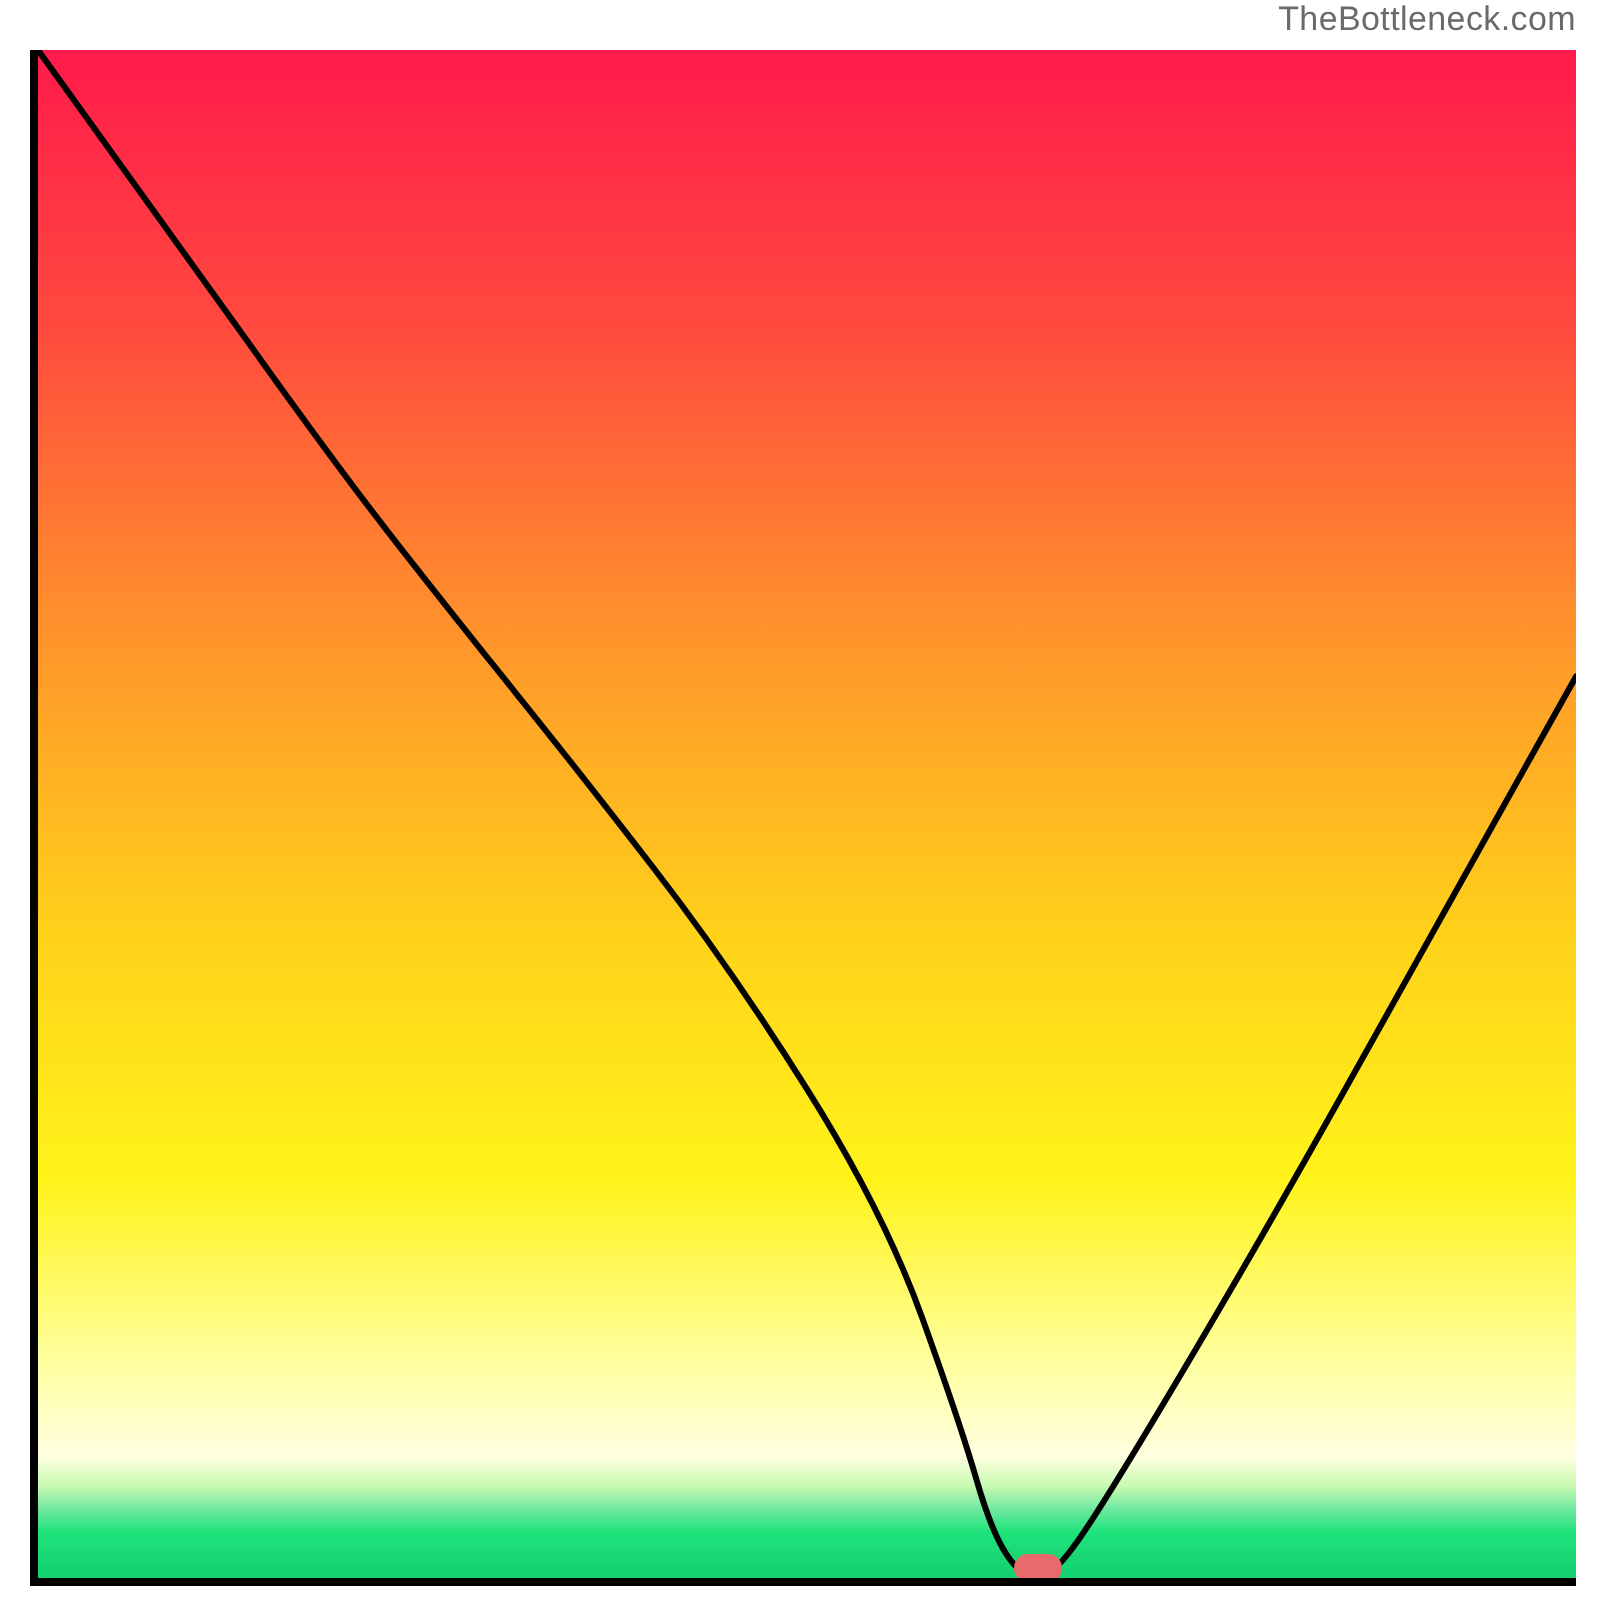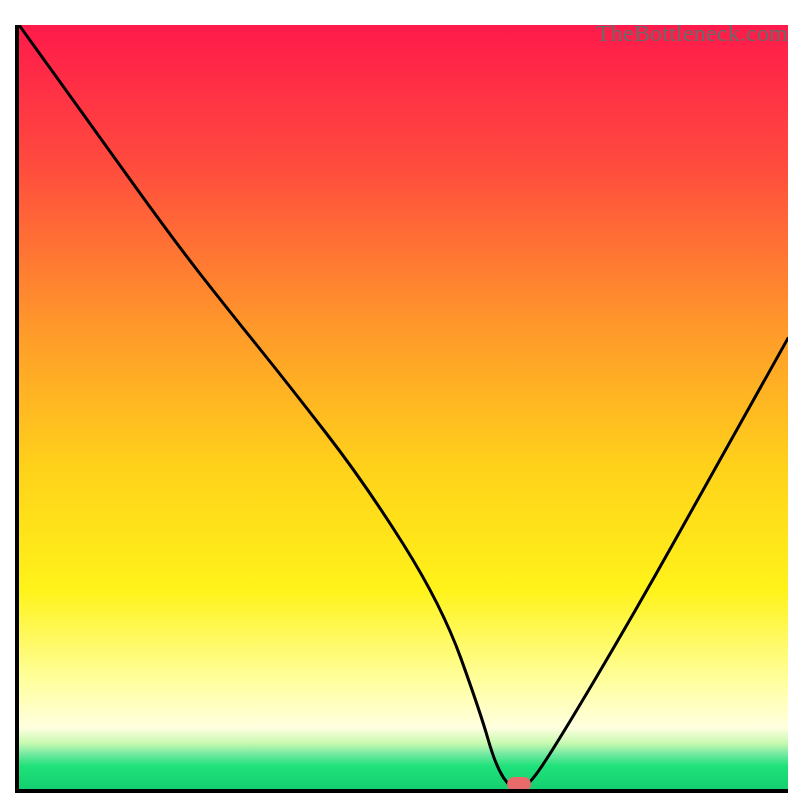--- a/index.html
+++ b/index.html
@@ -1,23 +1,23 @@
 <!DOCTYPE html>
 <html><head>
 <meta charset="utf-8">
 <style>
   * { margin: 0; padding: 0; box-sizing: border-box; }
   html, body { width: 800px; height: 800px; background: #fff; overflow: hidden; }
   .container { position: relative; width: 800px; height: 800px; }
   .watermark {
     position: absolute;
-    top: 20px;
+    top: 0;
     right: 12px;
-    font-family: Liberation Serif, serif;
-    font-size: 24px;
+    font-family: Liberation Sans, sans-serif;
+    font-size: 17px;
     color: #6a6a6a;
     z-index: 20;
     letter-spacing: 0.2px;
   }
   .plot-frame {
     position: absolute;
     left: 15px;
     top: 25px;
     width: 773px;
     height: 768px;

